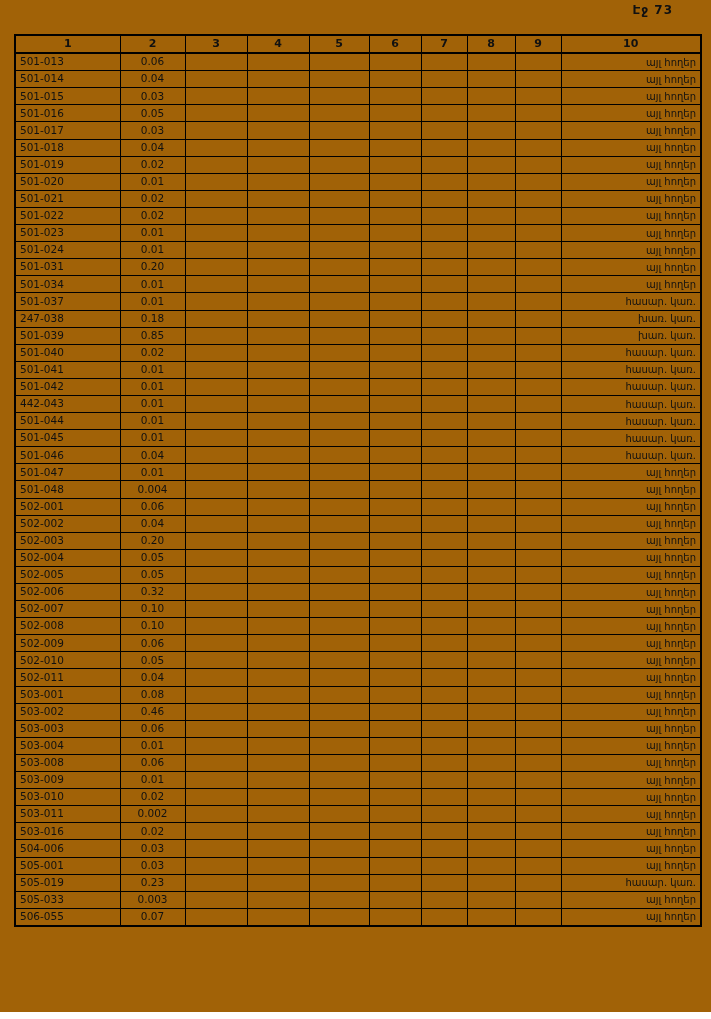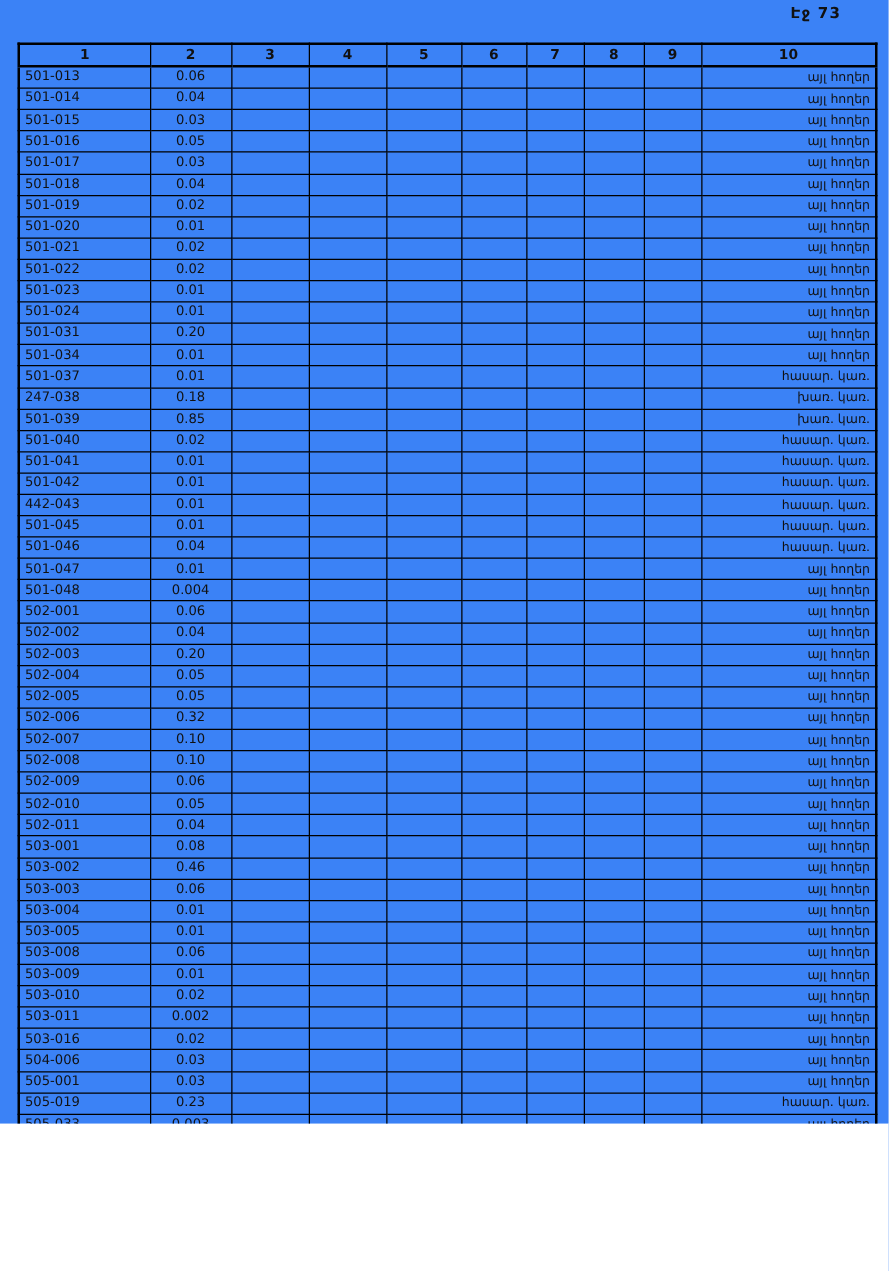--- a/index.html
+++ b/index.html
@@ -5,22 +5,22 @@
   html, body {
     margin: 0;
     padding: 0;
     background: #ffffff;
     font-family: "DejaVu Sans", sans-serif;
     color: #111;
   }
   .page {
     position: relative;
     width: 711px;
-    height: 899px;
-    background: #3b82f6;
+    height: 1012px;
+    background: #a16207;
     overflow: hidden;
   }
   .page-label {
     position: absolute;
     top: 3px;
     right: 38px;
     font-size: 12px;
     font-weight: bold;
     letter-spacing: 1px;
   }
@@ -343,20 +343,32 @@
           <td class="c3"></td>
           <td class="c4"></td>
           <td class="c5"></td>
           <td class="c6"></td>
           <td class="c7"></td>
           <td class="c8"></td>
           <td class="c9"></td>
           <td class="c10">հասար. կառ.</td>
         </tr>
         <tr>
+          <td class="c1">501-044</td>
+          <td class="c2">0.01</td>
+          <td class="c3"></td>
+          <td class="c4"></td>
+          <td class="c5"></td>
+          <td class="c6"></td>
+          <td class="c7"></td>
+          <td class="c8"></td>
+          <td class="c9"></td>
+          <td class="c10">հասար. կառ.</td>
+        </tr>
+        <tr>
           <td class="c1">501-045</td>
           <td class="c2">0.01</td>
           <td class="c3"></td>
           <td class="c4"></td>
           <td class="c5"></td>
           <td class="c6"></td>
           <td class="c7"></td>
           <td class="c8"></td>
           <td class="c9"></td>
           <td class="c10">հասար. կառ.</td>
@@ -560,32 +572,20 @@
           <td class="c4"></td>
           <td class="c5"></td>
           <td class="c6"></td>
           <td class="c7"></td>
           <td class="c8"></td>
           <td class="c9"></td>
           <td class="c10">այլ հողեր</td>
         </tr>
         <tr>
           <td class="c1">503-004</td>
-          <td class="c2">0.01</td>
-          <td class="c3"></td>
-          <td class="c4"></td>
-          <td class="c5"></td>
-          <td class="c6"></td>
-          <td class="c7"></td>
-          <td class="c8"></td>
-          <td class="c9"></td>
-          <td class="c10">այլ հողեր</td>
-        </tr>
-        <tr>
-          <td class="c1">503-005</td>
           <td class="c2">0.01</td>
           <td class="c3"></td>
           <td class="c4"></td>
           <td class="c5"></td>
           <td class="c6"></td>
           <td class="c7"></td>
           <td class="c8"></td>
           <td class="c9"></td>
           <td class="c10">այլ հողեր</td>
         </tr>

